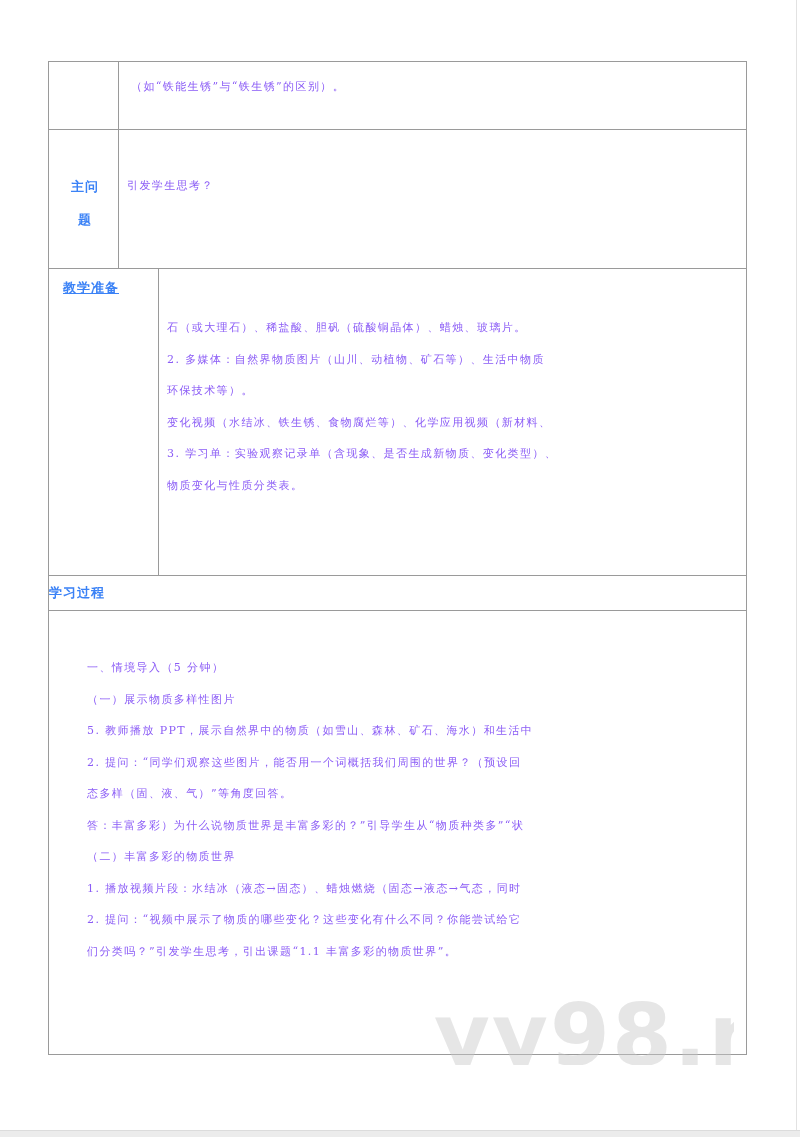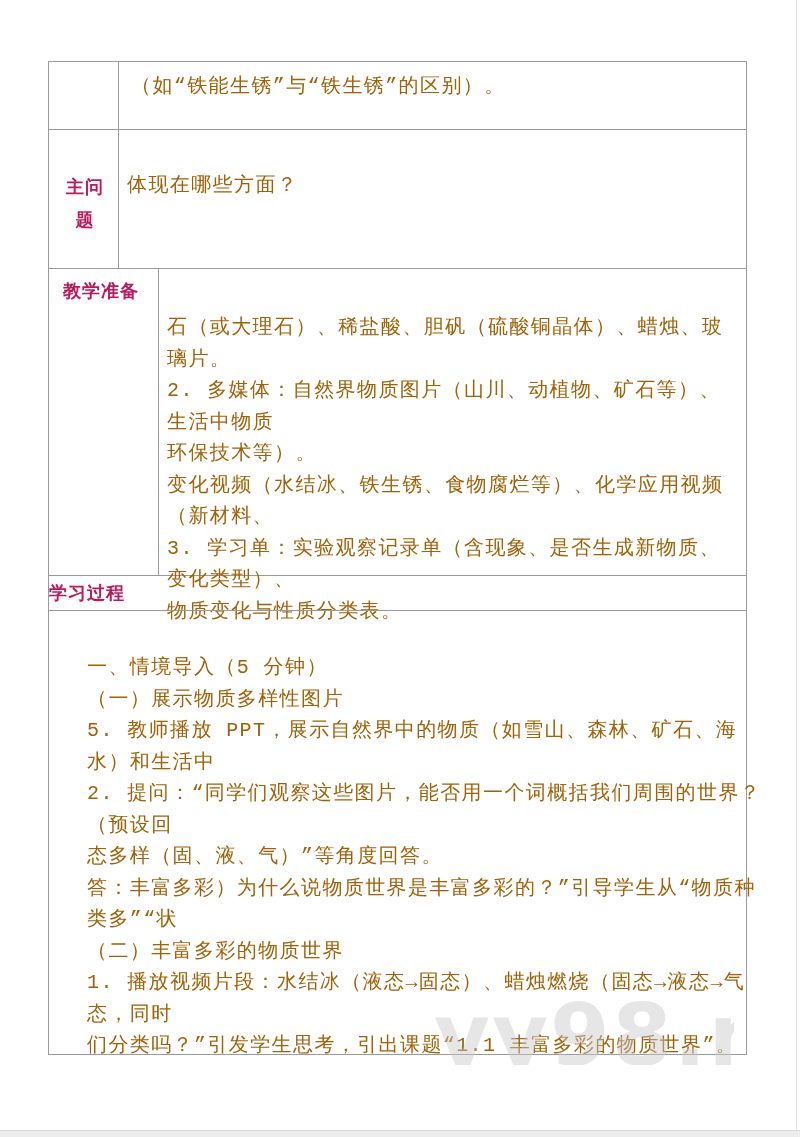--- a/index.html
+++ b/index.html
@@ -18,32 +18,32 @@
     background: #e2e2e2;
   }
   .tbl {
     position: absolute; left: 48px; top: 61px; width: 699px; height: 994px;
     box-sizing: border-box; border: 1.5px solid #9a9a9a;
   }
   .row { position: absolute; left: 0; width: 100%; box-sizing: border-box; border-bottom: 1.5px solid #9a9a9a; }
   .row.last { border-bottom: none; margin-left: 32px; }
   .cell-l { position: absolute; top: 0; bottom: 0; left: 0; box-sizing: border-box; border-right: 1.5px solid #9a9a9a; }
   .cell-r { position: absolute; top: 0; bottom: 0; right: 0; box-sizing: border-box; }
-  .txt { font-size: 20px; line-height: 31.5px; letter-spacing: 1.4px; color: #a16207; font-family: Liberation Mono, monospace; }
-  .label { font-family: "DejaVu Sans", "Liberation Sans", sans-serif; font-weight: bold; font-size: 18px; color: #be185d; letter-spacing: 1px; }
+  .txt { font-size: 11px; line-height: 31.5px; letter-spacing: 1.4px; color: #8b5cf6; }
+  .label { font-family: "DejaVu Sans", "Liberation Sans", sans-serif; font-weight: bold; font-size: 13px; color: #3b82f6; letter-spacing: 1px; }
   .row1 { top: 0; height: 68px; }
   .row1 .cell-l { width: 70px; }
   .row1 .cell-r { left: 70px; padding: 9px 0 0 12px; }
   .row2 { top: 68px; height: 139px; }
   .row2 .cell-l { width: 70px; }
   .row2 .cell-l .label { position: absolute; left: 16px; top: 40px; line-height: 33px; width: 40px; text-align: center; }
   .row2 .cell-r { left: 70px; padding: 40px 0 0 8px; }
   .row3 { top: 207px; height: 307px; }
   .row3 .cell-l { width: 110px; }
-  .row3 .cell-l .label { position: absolute; left: 14px; top: 10px; }
+  .row3 .cell-l .label { position: absolute; left: 14px; top: 10px; text-decoration: underline; }
   .row3 .cell-r { left: 110px; padding: 43px 6px 0 8px; }
   .row4 { top: 514px; height: 35px; }
   .row4 .center { text-align: left; line-height: 33px; }
   .row5 { top: 549px; height: 443px; }
   .row5 .body { padding: 41px 6px 0 6px; }
   .watermark {
     position: absolute; left: 0; top: 0; font-family: "DejaVu Sans", "Liberation Sans", sans-serif;
     font-weight: bold; font-size: 86px; color: rgba(200,200,200,0.45); letter-spacing: 2px;
     pointer-events: none; white-space: nowrap;
   }
@@ -63,21 +63,21 @@
   </div>
 
   <div class="row row2">
     <div class="cell-l">
       <div class="label">
         <div>主问</div>
         <div>题</div>
       </div>
     </div>
     <div class="cell-r txt">
-      <p>体现在哪些方面？</p>
+      <p>引发学生思考？</p>
     </div>
   </div>
 
   <div class="row row3">
     <div class="cell-l">
       <div class="label">教学准备</div>
     </div>
     <div class="cell-r txt">
       <p>石（或大理石）、稀盐酸、胆矾（硫酸铜晶体）、蜡烛、玻璃片。</p>
       <p>2. 多媒体：自然界物质图片（山川、动植物、矿石等）、生活中物质</p>
@@ -95,20 +95,21 @@
   <div class="row row5 last">
     <div class="body txt">
       <p>一、情境导入（5 分钟）</p>
       <p>（一）展示物质多样性图片</p>
       <p>5. 教师播放 PPT，展示自然界中的物质（如雪山、森林、矿石、海水）和生活中</p>
       <p>2. 提问：“同学们观察这些图片，能否用一个词概括我们周围的世界？（预设回</p>
       <p>态多样（固、液、气）”等角度回答。</p>
       <p>答：丰富多彩）为什么说物质世界是丰富多彩的？”引导学生从“物质种类多”“状</p>
       <p>（二）丰富多彩的物质世界</p>
       <p>1. 播放视频片段：水结冰（液态→固态）、蜡烛燃烧（固态→液态→气态，同时</p>
+      <p>2. 提问：“视频中展示了物质的哪些变化？这些变化有什么不同？你能尝试给它</p>
       <p>们分类吗？”引发学生思考，引出课题“1.1 丰富多彩的物质世界”。</p>
     </div>
   </div>
 
 </div>
 
 <div class="wm-wrap">
   <div class="watermark">yy98.net</div>
 </div>
 

